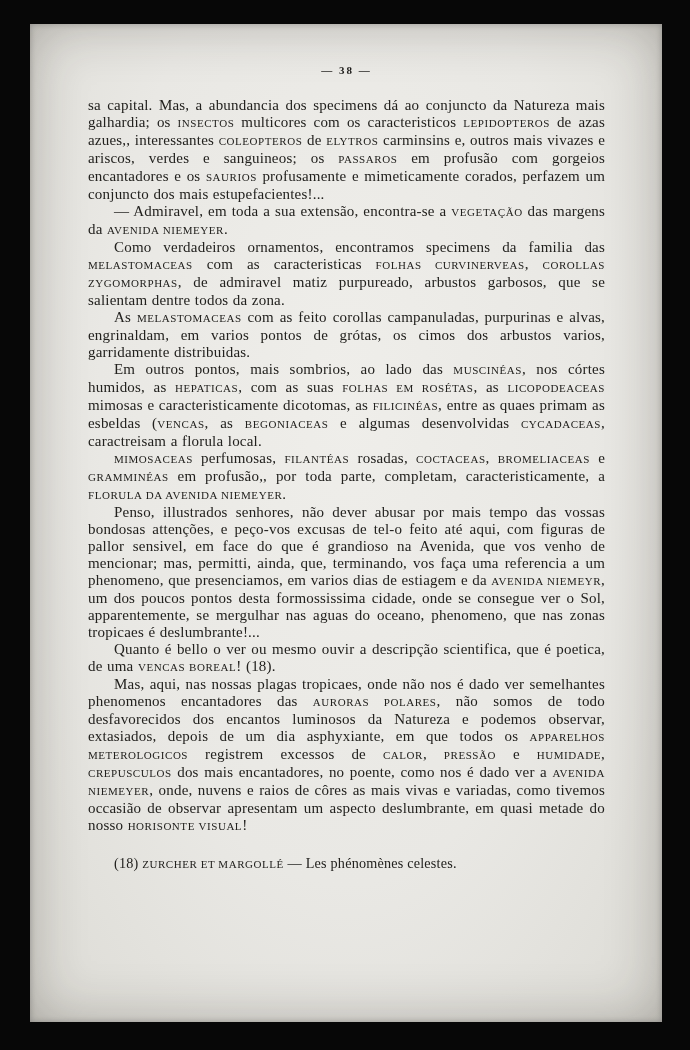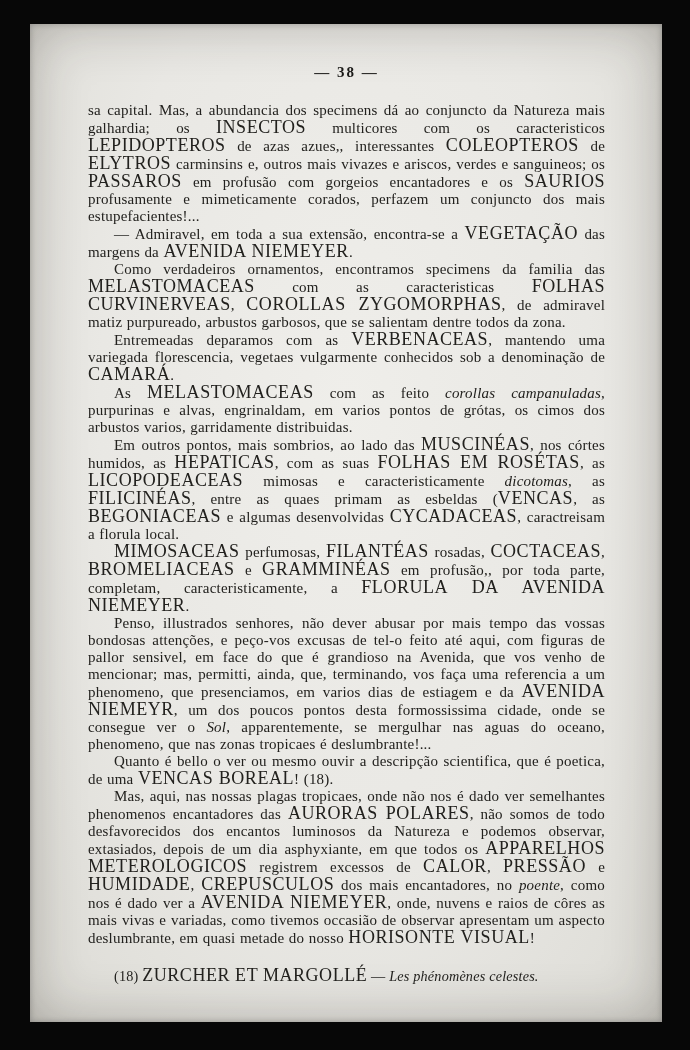--- a/index.html
+++ b/index.html
@@ -26,61 +26,60 @@
     width:632px;height:998px;
     background:radial-gradient(ellipse at 50% 38%, #efeeea 0%, var(--page-bg) 55%, #dcdbd5 100%);
     box-shadow:inset 0 0 55px rgba(35,30,20,0.28), inset 0 0 6px rgba(0,0,0,0.25);
     color:var(--ink);
   }
   .page-inner{
     padding:40px 57px 0 58px;
   }
   .page-number{
     text-align:center;
-    font-size:15px;
+    font-size:11px;
     font-weight:bold;
     letter-spacing:2px;
     margin:0 0 21px 0;
     color:#1b1a18;
   }
   .body-text p.para{
     margin:0;
     text-align:justify;
     font-size:15px;
     line-height:17px;
     letter-spacing:0.2px;
     word-spacing:0.5px;
   }
   .para.indent{text-indent:26px;}
   .para.space{margin-top:7px;}
   .sc{
-    font-size:18px;
+    font-size:11px;
     letter-spacing:0.55px;
   }
-  .it{font-style:italic;}
+  .it{}
   .footnote{
     margin-top:20px;
     font-size:14.2px;
     line-height:17px;
     text-indent:26px;
     letter-spacing:0.2px;
   }
 </style>
 </head>
 <body>
 
 <div class="scan-frame">
   <div class="page">
     <div class="page-inner">
       <div class="page-number">— 38 —</div>
       <div class="body-text">
           <p class="para"><span class="rn">sa capital. Mas, a abundancia dos specimens dá ao conjuncto da Natureza mais galhardia; os </span><span class="sc">INSECTOS</span><span class="rn"> multicores com os caracteristicos </span><span class="sc">LEPIDOPTEROS</span><span class="rn"> de azas azues,, interessantes </span><span class="sc">COLEOPTEROS</span><span class="rn"> de </span><span class="sc">ELYTROS</span><span class="rn"> carminsins e, outros mais vivazes e ariscos, verdes e sanguineos; os </span><span class="sc">PASSAROS</span><span class="rn"> em profusão com gorgeios encantadores e os </span><span class="sc">SAURIOS</span><span class="rn"> profusamente e mimeticamente corados, perfazem um conjuncto dos mais estupefacientes!...</span></p>
           <p class="para indent"><span class="rn">— Admiravel, em toda a sua extensão, encontra-se a </span><span class="sc">VEGETAÇÃO</span><span class="rn"> das margens da </span><span class="sc">AVENIDA NIEMEYER</span><span class="rn">.</span></p>
           <p class="para indent"><span class="rn">Como verdadeiros ornamentos, encontramos specimens da familia das </span><span class="sc">MELASTOMACEAS</span><span class="rn"> com as caracteristicas </span><span class="sc">FOLHAS CURVINERVEAS</span><span class="rn">, </span><span class="sc">COROLLAS ZYGOMORPHAS</span><span class="rn">, de admiravel matiz purpureado, arbustos garbosos, que se salientam dentre todos da zona.</span></p>
-          <p class="para indent"><span class="rn">Entremeadas deparamos com as </span><span class="sc">VERBENACEAS</span><span class="rn">, mantendo uma variegada florescencia, vegetaes vulgarmente conhecidos sob a denominação de </span><span class="sc">CAMARÁ</span><span class="rn">.</span></p>
           <p class="para indent space"><span class="rn">As </span><span class="sc">MELASTOMACEAS</span><span class="rn"> com as feito </span><span class="it">corollas campanuladas</span><span class="rn">, purpurinas e alvas, engrinaldam, em varios pontos de grótas, os cimos dos arbustos varios, garridamente distribuidas.</span></p>
           <p class="para indent"><span class="rn">Em outros pontos, mais sombrios, ao lado das </span><span class="sc">MUSCINÉAS</span><span class="rn">, nos córtes humidos, as </span><span class="sc">HEPATICAS</span><span class="rn">, com as suas </span><span class="sc">FOLHAS EM ROSÉTAS</span><span class="rn">, as </span><span class="sc">LICOPODEACEAS</span><span class="rn"> mimosas e caracteristicamente </span><span class="it">dicotomas</span><span class="rn">, as </span><span class="sc">FILICINÉAS</span><span class="rn">, entre as quaes primam as esbeldas (</span><span class="sc">VENCAS</span><span class="rn">, as </span><span class="sc">BEGONIACEAS</span><span class="rn"> e algumas desenvolvidas </span><span class="sc">CYCADACEAS</span><span class="rn">, caractreisam a florula local.</span></p>
           <p class="para indent space"><span class="sc">MIMOSACEAS</span><span class="rn"> perfumosas, </span><span class="sc">FILANTÉAS</span><span class="rn"> rosadas, </span><span class="sc">COCTACEAS</span><span class="rn">, </span><span class="sc">BROMELIACEAS</span><span class="rn"> e </span><span class="sc">GRAMMINÉAS</span><span class="rn"> em profusão,, por toda parte, completam, caracteristicamente, a </span><span class="sc">FLORULA DA AVENIDA NIEMEYER</span><span class="rn">.</span></p>
           <p class="para indent space"><span class="rn">Penso, illustrados senhores, não dever abusar por mais tempo das vossas bondosas attenções, e peço-vos excusas de tel-o feito até aqui, com figuras de pallor sensivel, em face do que é grandioso na Avenida, que vos venho de mencionar; mas, permitti, ainda, que, terminando, vos faça uma referencia a um phenomeno, que presenciamos, em varios dias de estiagem e da </span><span class="sc">AVENIDA NIEMEYR</span><span class="rn">, um dos poucos pontos desta formossissima cidade, onde se consegue ver o </span><span class="it">Sol</span><span class="rn">, apparentemente, se mergulhar nas aguas do oceano, phenomeno, que nas zonas tropicaes é deslumbrante!...</span></p>
           <p class="para indent space"><span class="rn">Quanto é bello o ver ou mesmo ouvir a descripção scientifica, que é poetica, de uma </span><span class="sc">VENCAS BOREAL</span><span class="rn">! (18).</span></p>
           <p class="para indent space"><span class="rn">Mas, aqui, nas nossas plagas tropicaes, onde não nos é dado ver semelhantes phenomenos encantadores das </span><span class="sc">AURORAS POLARES</span><span class="rn">, não somos de todo desfavorecidos dos encantos luminosos da Natureza e podemos observar, extasiados, depois de um dia asphyxiante, em que todos os </span><span class="sc">APPARELHOS METEROLOGICOS</span><span class="rn"> registrem excessos de </span><span class="sc">CALOR</span><span class="rn">, </span><span class="sc">PRESSÃO</span><span class="rn"> e </span><span class="sc">HUMIDADE</span><span class="rn">, </span><span class="sc">CREPUSCULOS</span><span class="rn"> dos mais encantadores, no </span><span class="it">poente</span><span class="rn">, como nos é dado ver a </span><span class="sc">AVENIDA NIEMEYER</span><span class="rn">, onde, nuvens e raios de côres as mais vivas e variadas, como tivemos occasião de observar apresentam um aspecto deslumbrante, em quasi metade do nosso </span><span class="sc">HORISONTE VISUAL</span><span class="rn">!</span></p>
         </div>
       <div class="footnote"><span class="rn">(18) </span><span class="sc">ZURCHER ET MARGOLLÉ</span><span class="rn"> — </span><span class="it">Les phénomènes celestes.</span></div>
     </div>
   </div>

